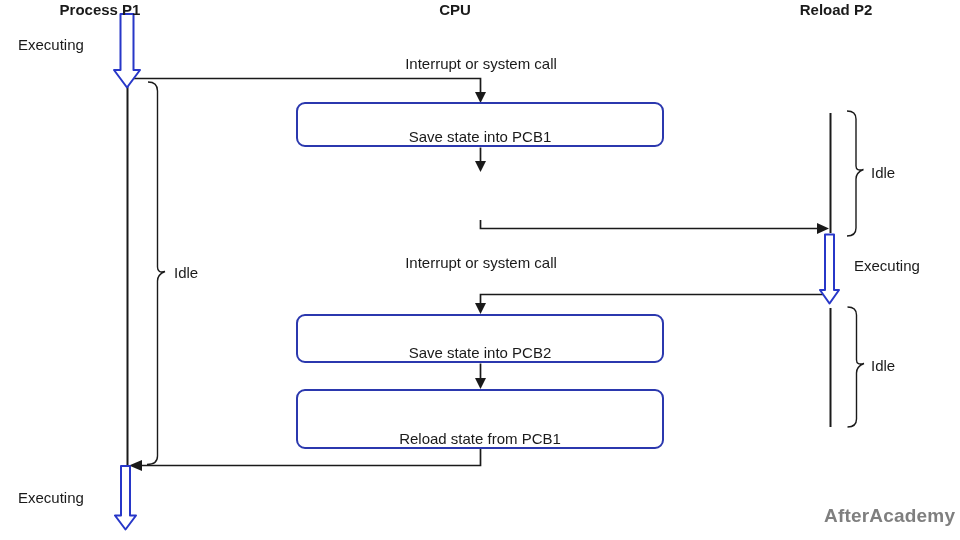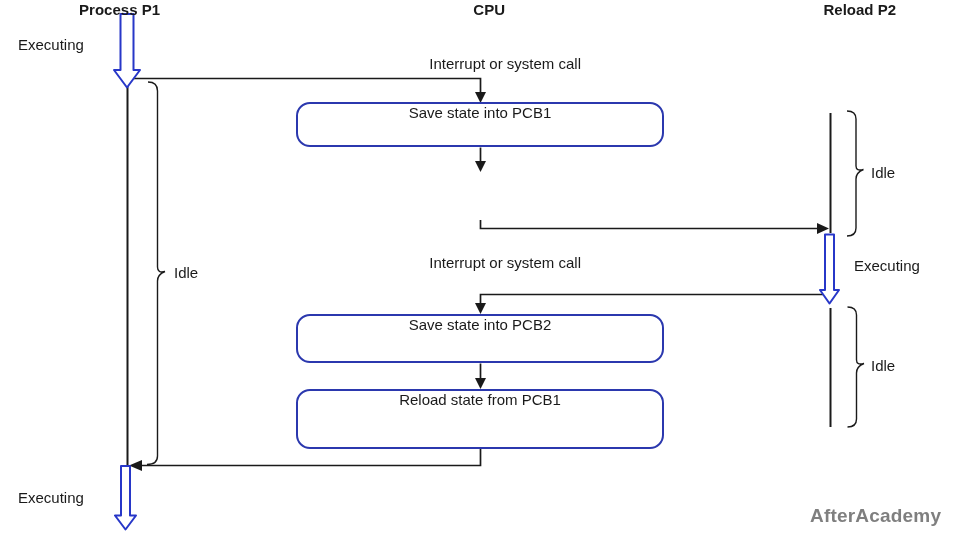--- a/index.html
+++ b/index.html
@@ -12,31 +12,31 @@
   .stage{
     position:relative;width:960px;height:540px;background:#fff;overflow:hidden;
     font-family:"Liberation Sans",sans-serif;
   }
   .stage svg{position:absolute;left:0;top:0;}
   .lbl{
     position:absolute;font-size:15px;line-height:1.1;color:var(--line-black);
     white-space:nowrap;
     text-align:right;
   }
-  .hdr{font-weight:bold;}
-  .ctr{}
+  .hdr{font-weight:bold;text-align:center;}
+  .ctr{text-align:center;}
   .cbox{
     position:absolute;left:296px;width:368px;box-sizing:border-box;
-    border:2px solid var(--box-blue);border-radius:14px;background:#fff;
-    display:flex;align-items:flex-start;justify-content:center;
+    border:2px solid var(--box-blue);border-radius:9px;background:#fff;
+    display:flex;align-items:flex-end;justify-content:center;
     font-size:15px;color:var(--line-black);
   }
   .watermark{
     position:absolute;font-size:19px;font-weight:bold;color:var(--watermark-gray);
-    white-space:nowrap;letter-spacing:.2px;
+    white-space:nowrap;letter-spacing:.2px;margin-left:14px;
   }
 </style>
 </head>
 <body>
 
 <div class="stage">
 
   <svg width="960" height="540" viewBox="0 0 960 540">
 
     <g fill="none" style="stroke:var(--line-black)" stroke-width="1.7">

